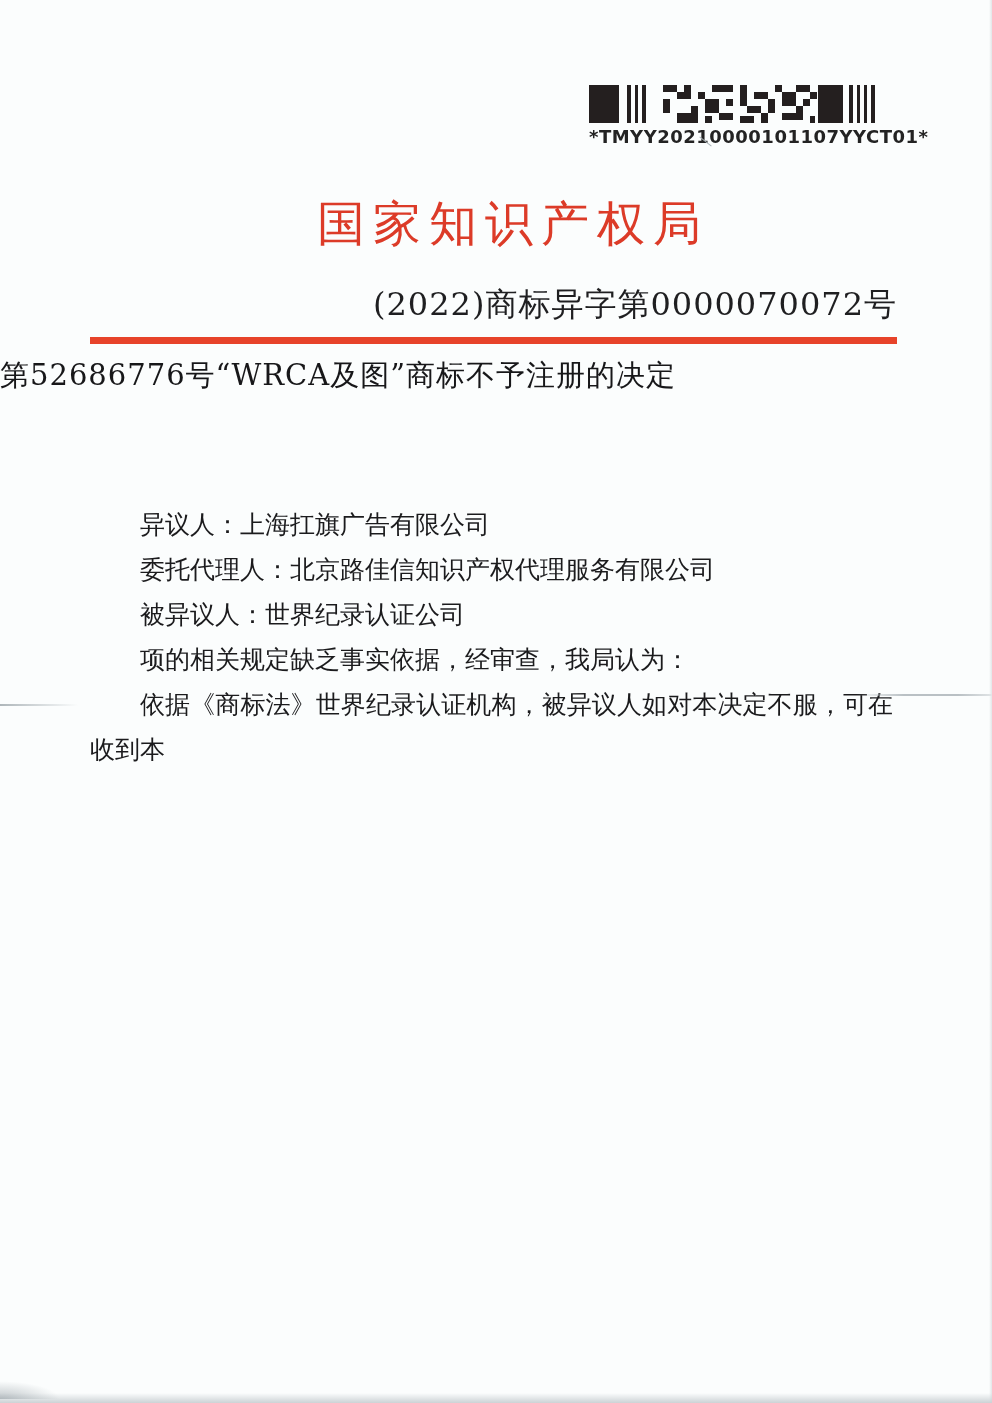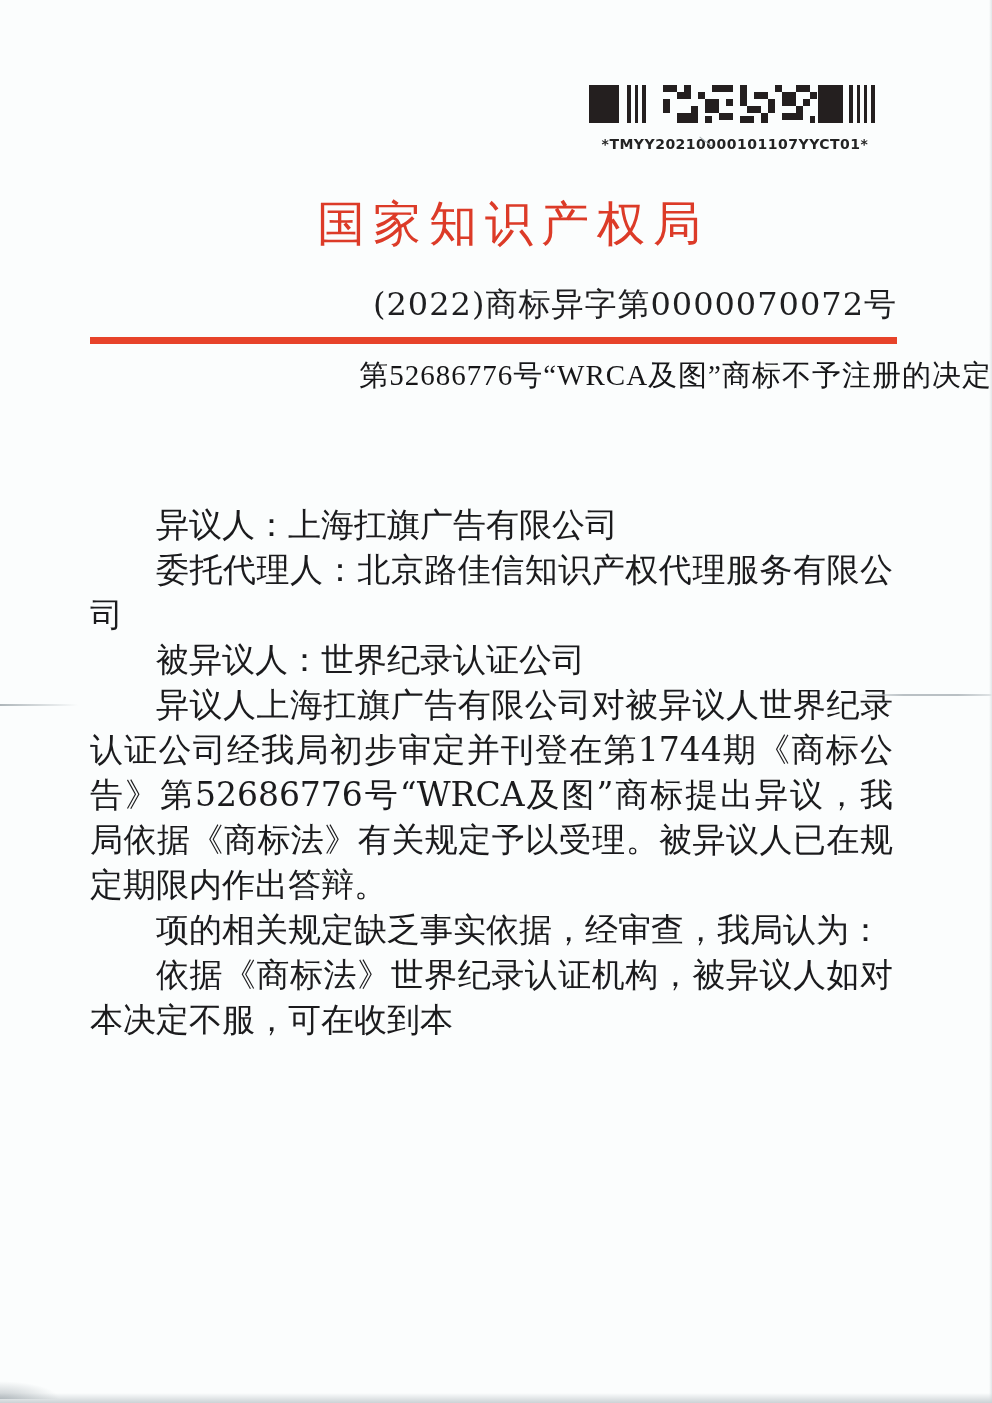--- a/index.html
+++ b/index.html
@@ -17,24 +17,24 @@
   
   .barcode-block {
     position: absolute;
     top: 84px;
     left: 589px;
     width: 292px;
     text-align: center;
   }
   .barcode-svg { display: block; width: 290px; height: 40px; }
   .barcode-text {
-    margin-top: 12px;
+    margin-top: 2px;
     font-family: "DejaVu Sans", "Liberation Sans", sans-serif;
     font-weight: bold;
-    font-size: 14px;
+    font-size: 18px;
     letter-spacing: 0.5px;
     color: #232323;
     white-space: nowrap;
   }
 
   
   .agency-title {
     position: absolute;
     top: 192px;
     left: 0;
@@ -61,35 +61,34 @@
     left: 90px;
     width: 807px;
     height: 7px;
     background: #e7432a;
   }
   .decision-title {
     position: absolute;
     top: 356px;
     left: 0;
     width: 100%;
-    text-align: right;
+    text-align: left;
     font-size: 29px;
     letter-spacing: 1px;
     color: #171719;
     white-space: nowrap;
-    font-family: Liberation Serif, serif;
   }
 
   
   .doc-body {
     position: absolute;
     top: 502px;
     left: 90px;
     width: 803px;
-    font-size: 33px;
+    font-size: 25px;
     line-height: 45px;
     text-align: justify;
     color: #1b1b1d;
   }
   .doc-body p { margin: 0; text-indent: 2em; }
 
   
   .fold-crease-left {
     position: absolute;
     top: 704px;
@@ -193,21 +192,20 @@
   <div class="doc-number">(2022)商标异字第0000070072号</div>
 
   <div class="red-rule"></div>
 
   <div class="decision-title">第52686776号“WRCA及图”商标不予注册的决定</div>
 
   <div class="doc-body">
     <p>异议人：上海扛旗广告有限公司</p>
     <p>委托代理人：北京路佳信知识产权代理服务有限公司</p>
     <p>被异议人：世界纪录认证公司</p>
-    <p>异议人上海扛旗广告有限公司对被异议人世界纪录认证公司经我局初步审定并刊登在第1744期《商标公告》第52686776号“WRCA及图”商标提出异议，我局依据《商标法》有关规定予以受理。被异议人已在规定期限内作出答辩。</p>
     <p>项的相关规定缺乏事实依据，经审查，我局认为：</p>
     <p>依据《商标法》世界纪录认证机构，被异议人如对本决定不服，可在收到本</p>
   </div>
 
   <div class="fold-crease-left"></div>
   <div class="fold-crease-right"></div>
   <div class="page-right-edge"></div>
   <div class="page-bottom-shadow"></div>
   <div class="page-corner-shadow"></div>
 

